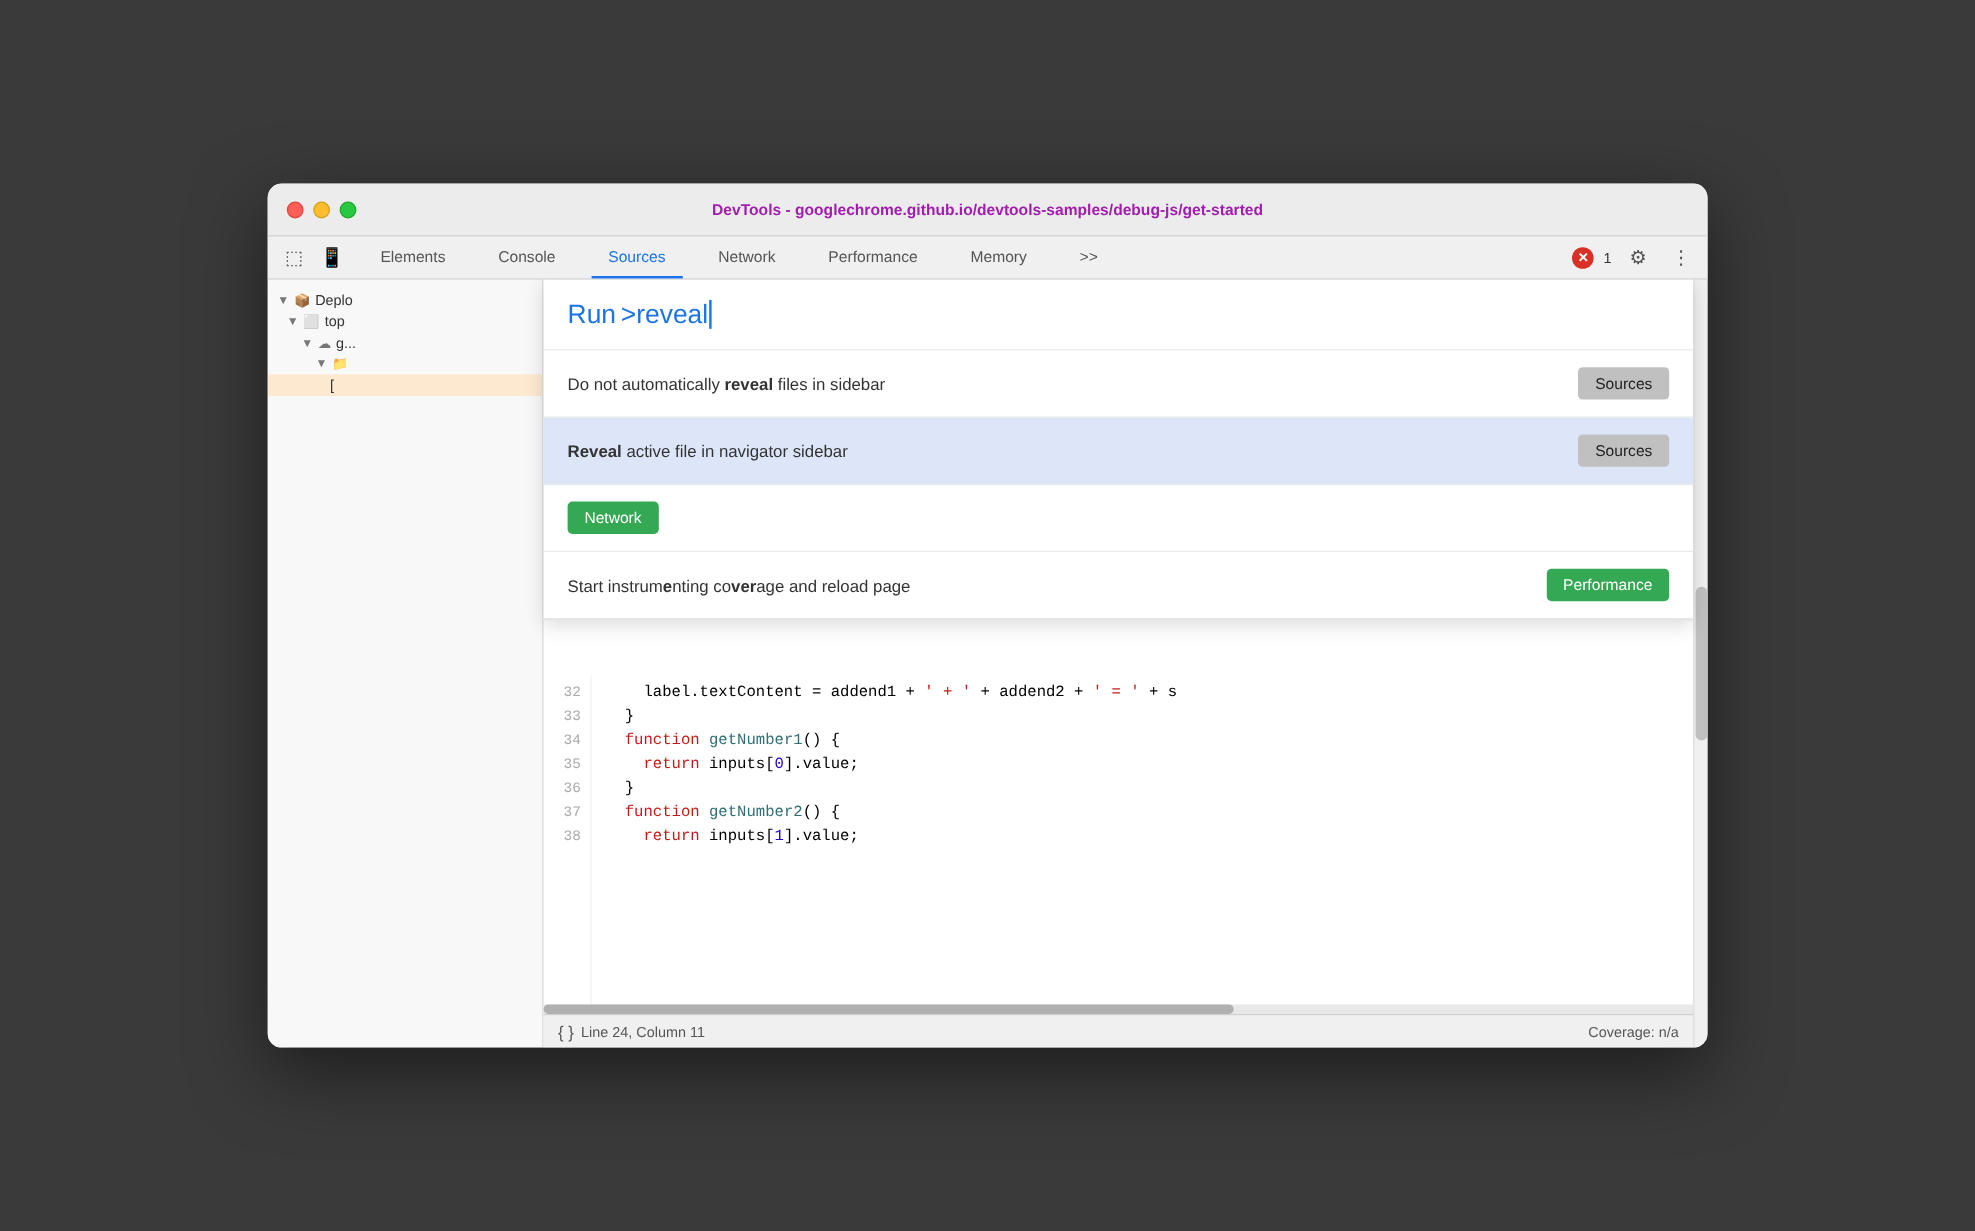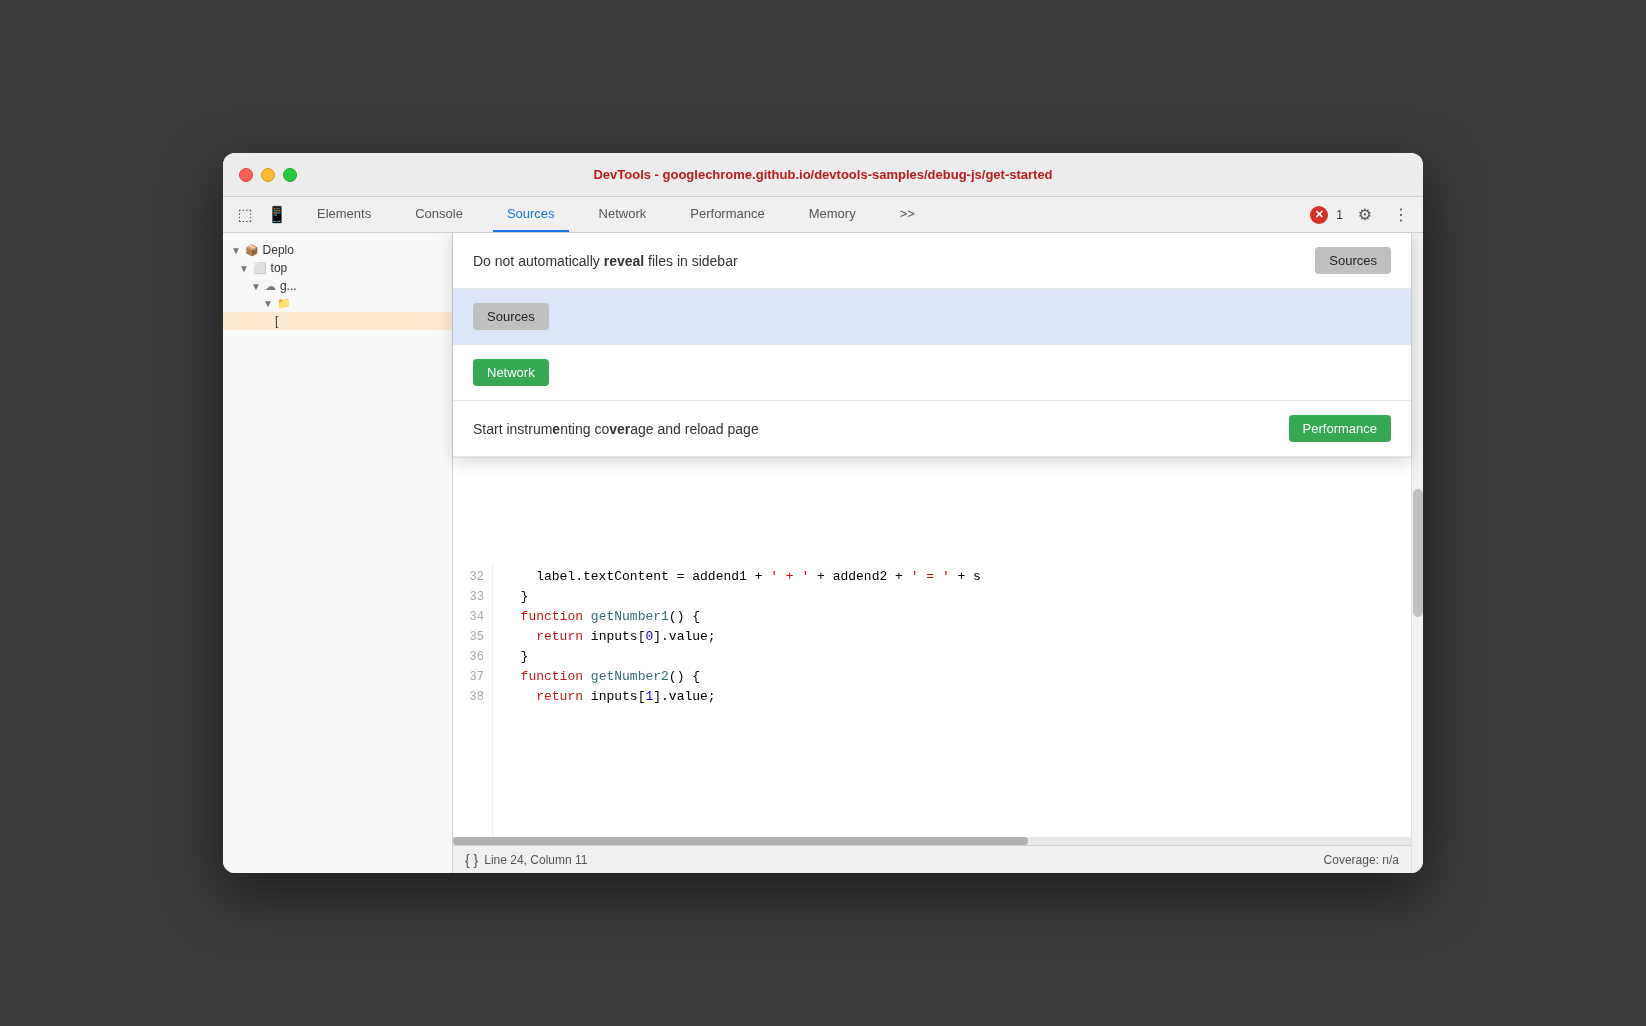--- a/index.html
+++ b/index.html
@@ -45,21 +45,21 @@
       width: 14px;
       height: 14px;
       border-radius: 50%;
     }
     .tl-red { background: #ff5f57; border: 1px solid #e0443e; }
     .tl-yellow { background: #febc2e; border: 1px solid #d4a017; }
     .tl-green { background: #28c840; border: 1px solid #1aab29; }
     .title-text {
       font-size: 13px;
       font-weight: 600;
-      color: #b91c1c;
+      color: #a21caf;
     }
 
     
     .devtools-toolbar {
       background: #f0f0f0;
       border-bottom: 1px solid #d0d0d0;
       display: flex;
       align-items: center;
       padding: 0 8px;
       height: 36px;
@@ -402,29 +402,38 @@
         <div class="tree-item tree-indent-4 tree-highlight">
           <span>[</span>
         </div>
       </div>
     </div>
 
     <div class="code-area">
 
       <div class="command-palette">
 
+        <div class="command-input-row">
+          <span class="command-run">Run </span>
+          <span class="command-text">&gt;</span>
+          <span class="command-text">reveal</span>
+          <span class="command-cursor"></span>
+        </div>
 
         <div class="command-result">
           <span class="command-result-text">
             Do not automatically <span class="result-bold">reveal</span> files in sidebar
           </span>
           <div class="result-badge badge-gray">Sources</div>
         </div>
 
         <div class="command-result selected">
+          <span class="command-result-text">
+            <span class="result-bold">Reveal</span> active file in navigator sidebar
+          </span>
           <div class="result-badge badge-gray">Sources</div>
         </div>
 
         <div class="command-result">
           <div class="result-badge badge-green">Network</div>
         </div>
 
         <div class="command-result">
           <span class="command-result-text">
             Start instrum<span class="result-bold">e</span>nting co<span class="result-bold">ver</span>age and reload page

